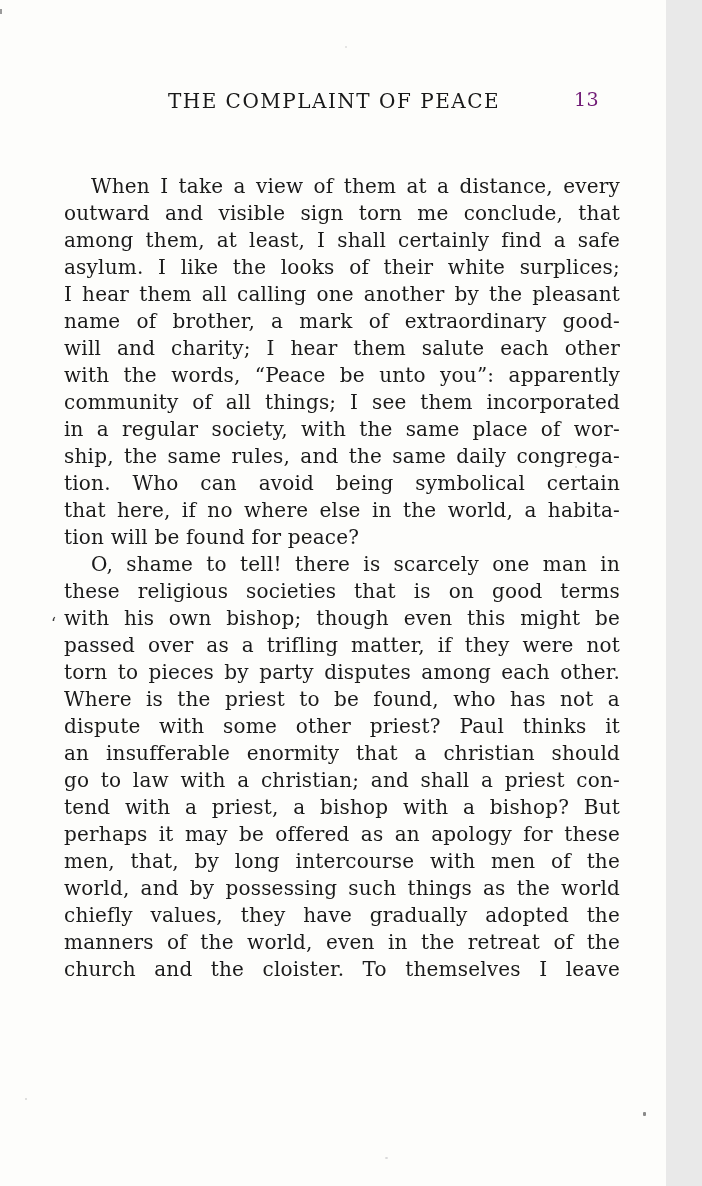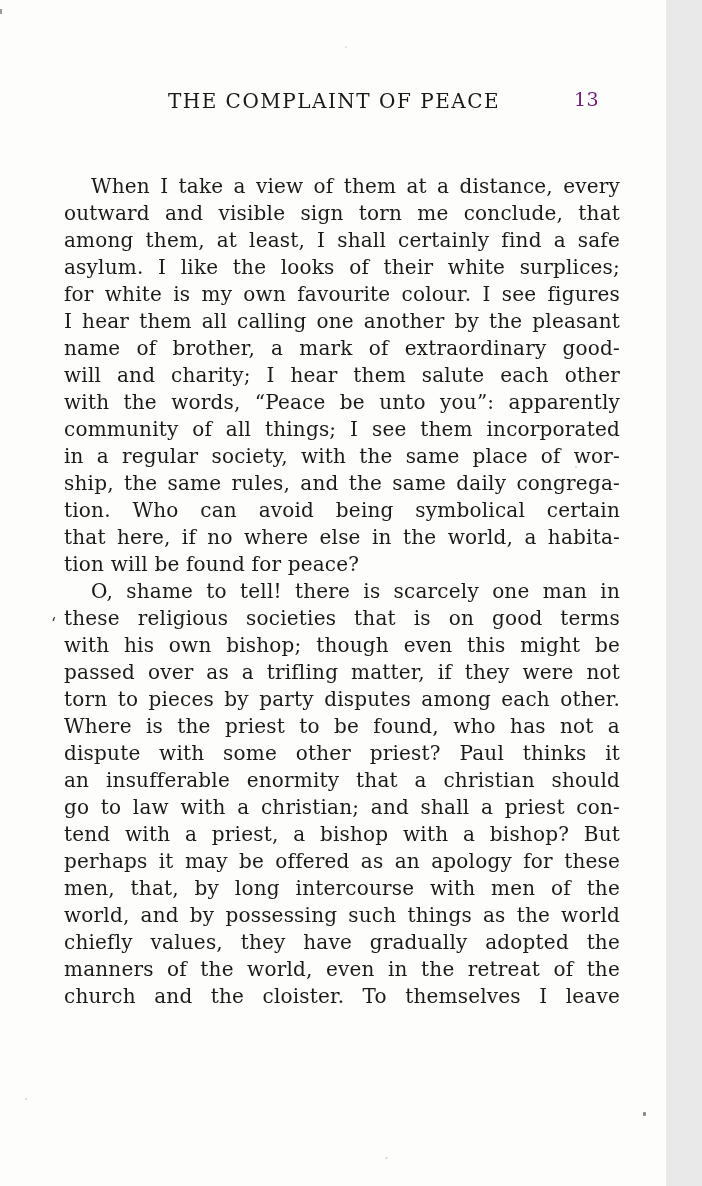--- a/index.html
+++ b/index.html
@@ -81,21 +81,20 @@
   <div class="page-number">13</div>
 
   <span class="margin-mark">‘</span>
 
   <div class="text-block">
     <div class="para para-1">
         <div class="tline">When I take a view of them at a distance, every</div>
         <div class="tline">outward and visible sign torn me conclude, that</div>
         <div class="tline">among them, at least, I shall certainly find a safe</div>
         <div class="tline">asylum. I like the looks of their white surplices;</div>
-        <div class="tline">for white is my own favourite colour. I see figures</div>
         <div class="tline">I hear them all calling one another by the pleasant</div>
         <div class="tline">name of brother, a mark of extraordinary good-</div>
         <div class="tline">will and charity; I hear them salute each other</div>
         <div class="tline">with the words, “Peace be unto you”: apparently</div>
         <div class="tline">community of all things; I see them incorporated</div>
         <div class="tline">in a regular society, with the same place of wor-</div>
         <div class="tline">ship, the same rules, and the same daily congrega-</div>
         <div class="tline">tion. Who can avoid being symbolical certain</div>
         <div class="tline">that here, if no where else in the world, a habita-</div>
         <div class="tline">tion will be found for peace?</div>

